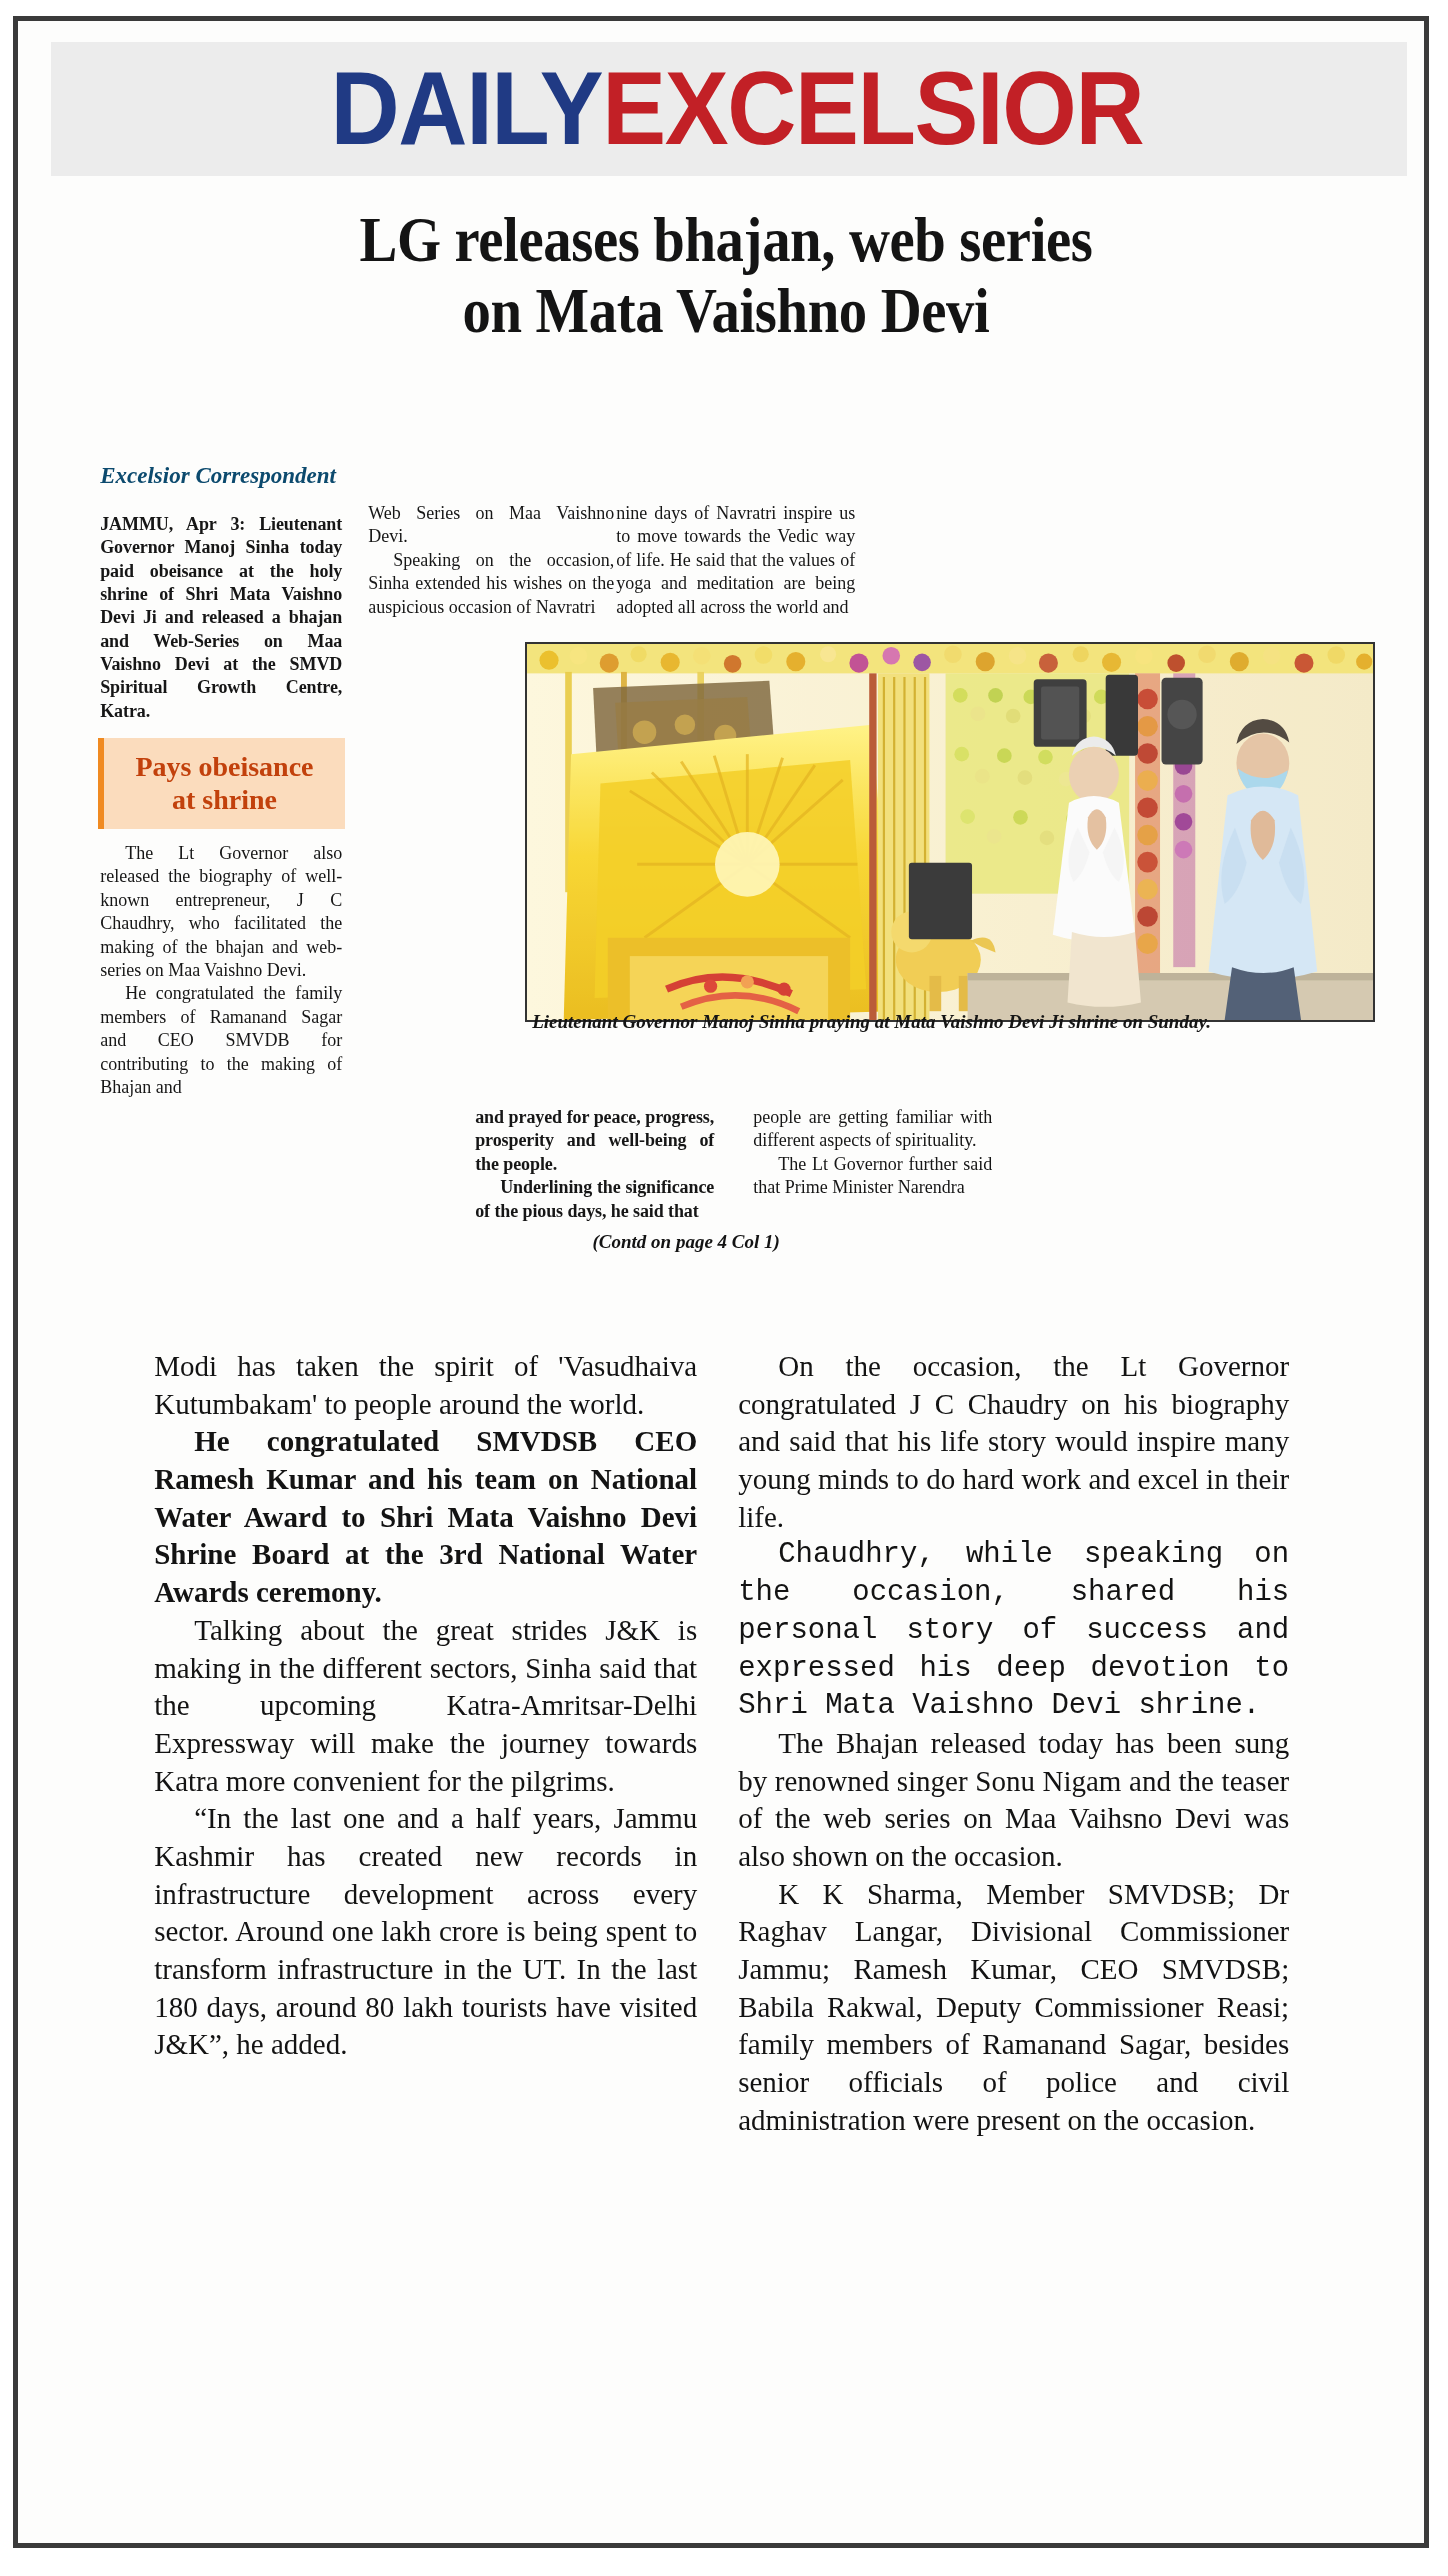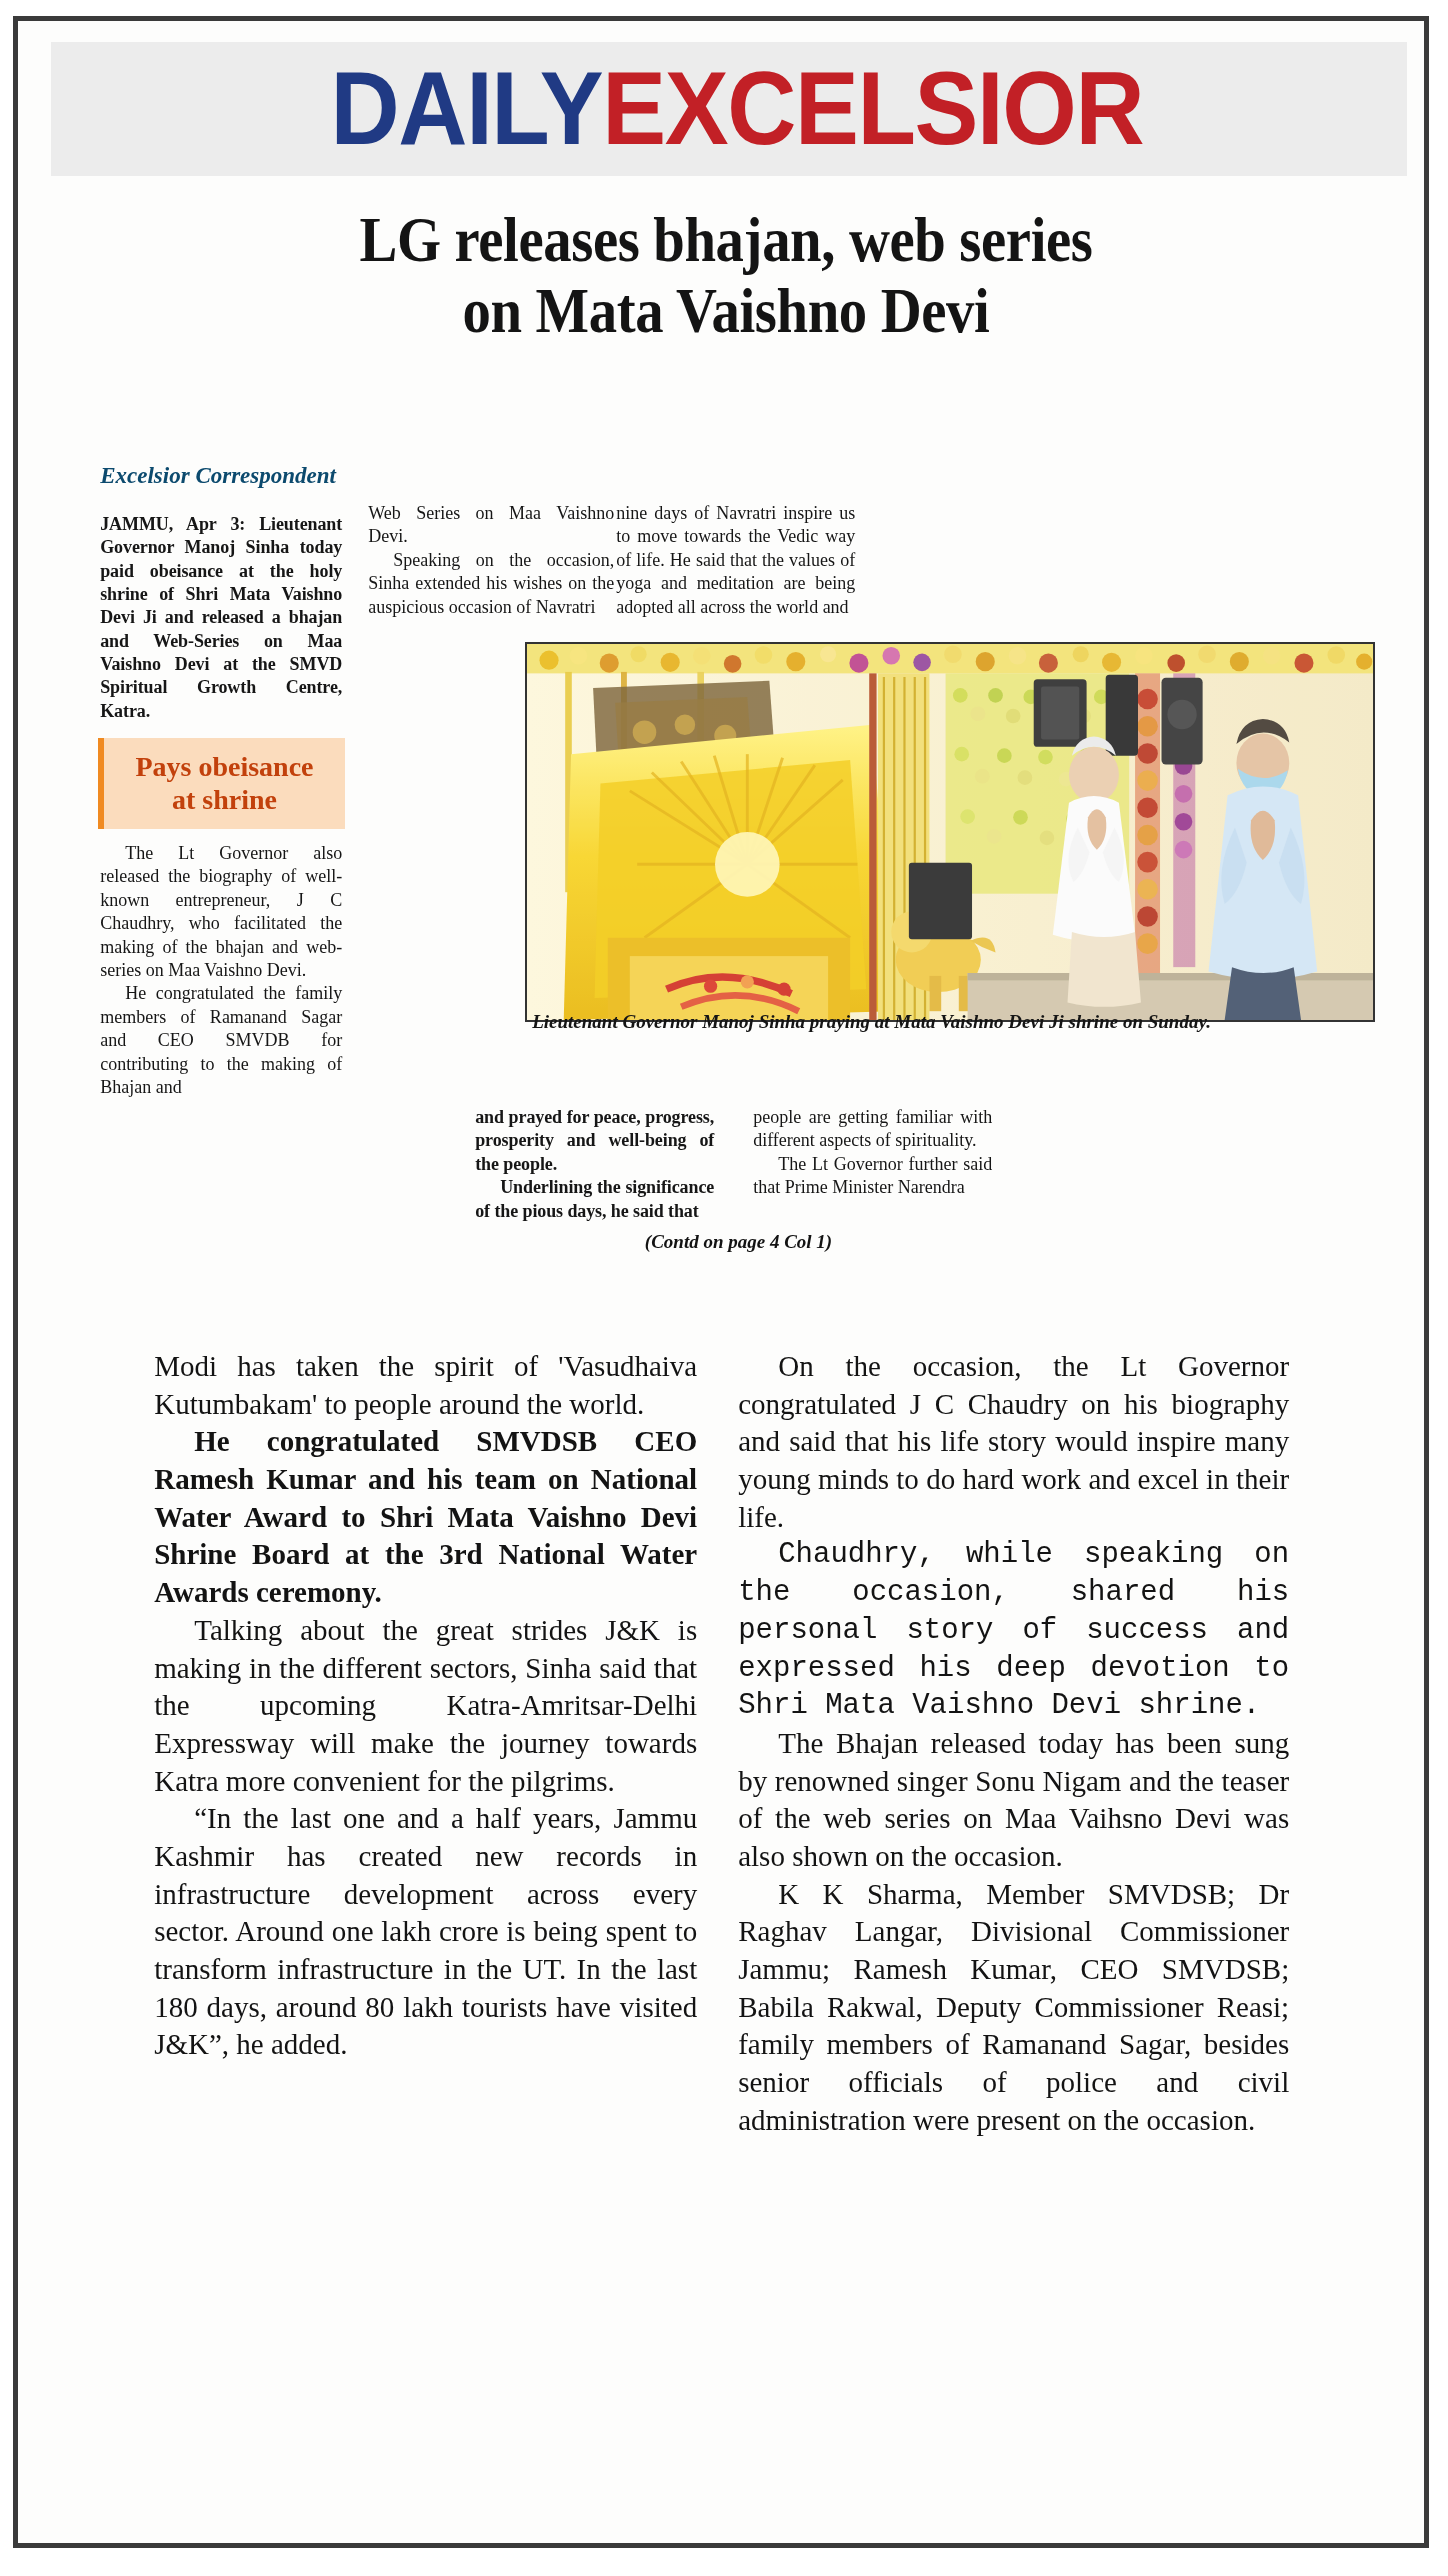--- a/index.html
+++ b/index.html
@@ -119,22 +119,22 @@
     font-size:19px; line-height:1.32;
     color:#151515;
     text-align:left;
   }
 
   
   .mid-block { position:absolute; left:457px; top:1085px; width:900px; }
   .m1 { position:absolute; left:0;   top:0; width:239px; }
   .m2 { position:absolute; left:278px; top:0; width:239px; }
   .contd {
-    position:absolute; left:568px; top:1210px; width:246px;
-    text-align:right;
+    position:absolute; left:545px; top:1210px; width:246px;
+    text-align:center;
     font-weight:bold; font-style:italic;
     font-size:19px; color:#131313;
   }
 
   
   .low-block { position:absolute; left:136px; top:1279px; width:1168px; }
   .l1 { position:absolute; left:0;   top:0; width:543px; }
   .l2 { position:absolute; left:584px; top:0; width:551px; }
 
   p.big {

